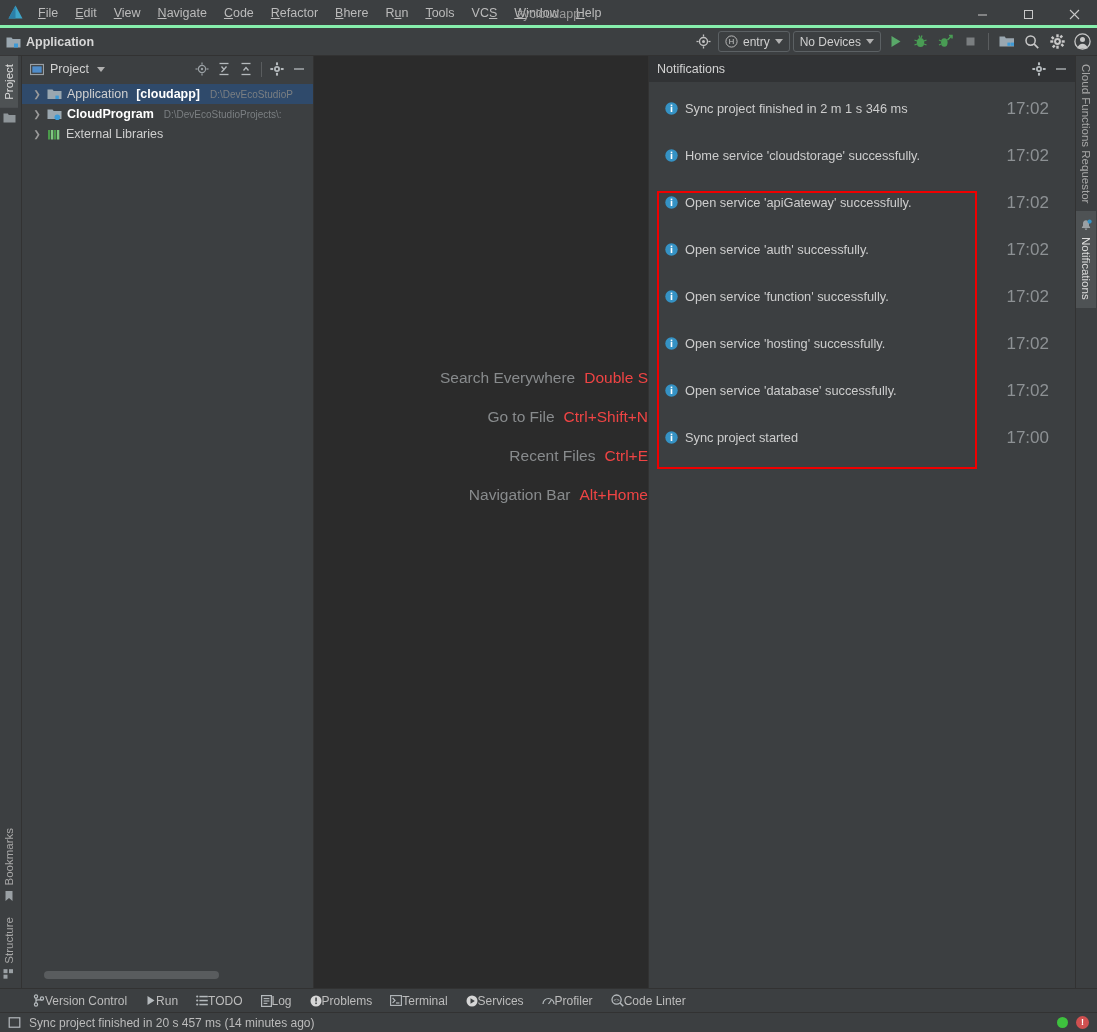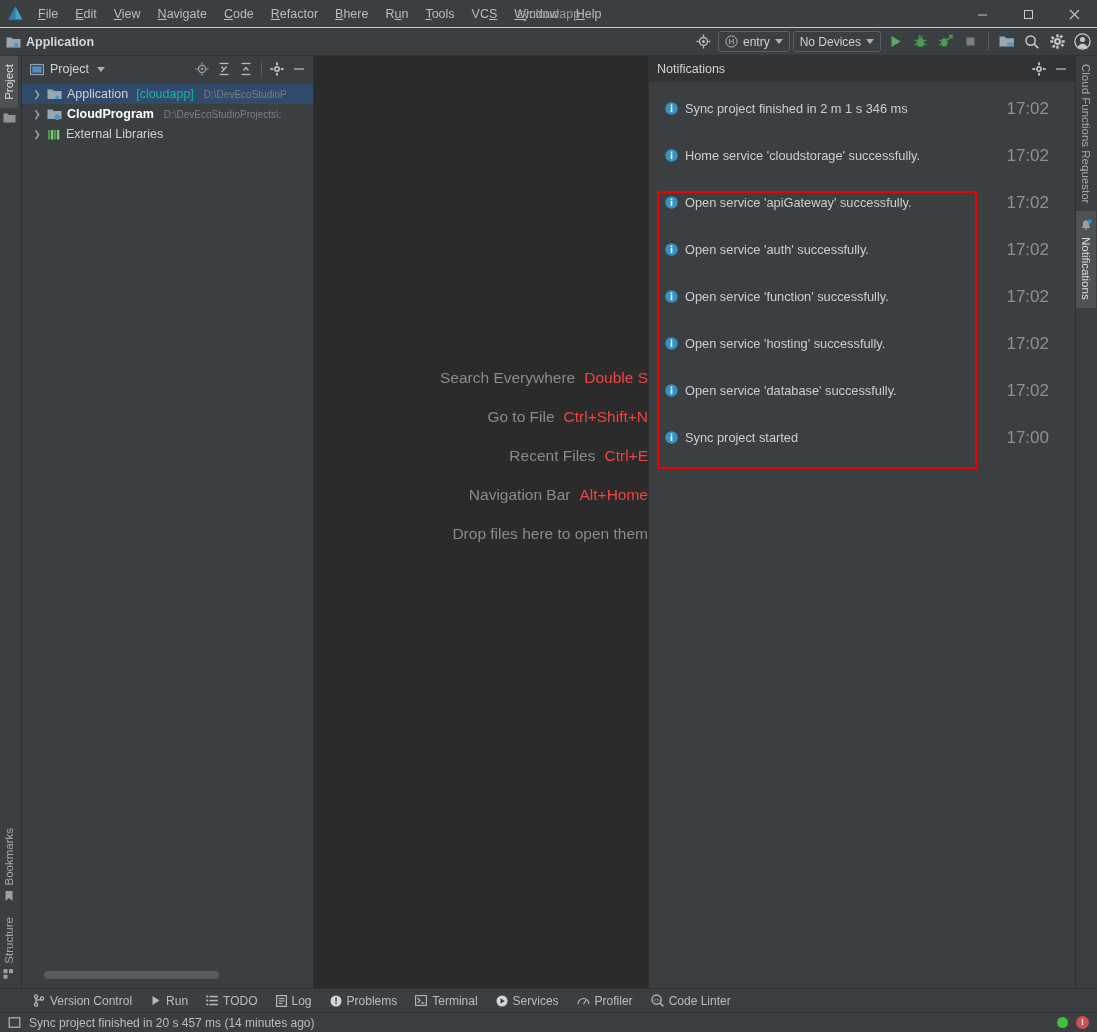--- a/index.html
+++ b/index.html
@@ -10,21 +10,21 @@
     color:#bbbbbb;
     overflow:hidden;
     -webkit-font-smoothing:antialiased;
   }
   #app { position:relative; width:1097px; height:1032px; background:#3c3f41; }
 
   
   .titlebar {
     position:absolute; left:0; top:0; width:1097px; height:28px;
     background:#3c3f41; display:flex; align-items:center;
-    border-bottom:1px solid #86efac;
+    border-bottom:3px solid #86efac;
   }
   .app-logo { width:30px; display:flex; align-items:center; justify-content:center; }
   .menubar { display:flex; align-items:center; gap:1px; }
   .menu-item {
     font-size:12.5px; color:#bbbbbb; padding:3px 8px; cursor:default;
     white-space:nowrap;
   }
   .menu-item .mn { text-decoration:underline; }
   .win-title {
     position:absolute; left:0; right:0; top:0; height:28px;
@@ -164,21 +164,21 @@
   .rr-tab.sel { background:#4e5254; color:#dcdcdc; }
 
   
   .bottombar {
     position:absolute; left:0; top:988px; width:1097px; height:24px;
     background:#3c3f41; display:flex; align-items:center;
     border-top:1px solid #323232;
     padding-left:24px;
   }
   .bb-item {
-    display:flex; align-items:center; gap:5px; font-size:12px; color:#bcbcbc;
+    display:flex; align-items:center; font-size:12px; color:#bcbcbc;
     padding:2px 9px; border-radius:3px;
   }
 
   
   .statusbar {
     position:absolute; left:0; top:1012px; width:1097px; height:20px;
     background:#3c3f41; display:flex; align-items:center; padding:0 8px;
     border-top:1px solid #323232;
   }
   .status-text { font-size:12px; color:#bcbcbc; margin-left:8px; }
@@ -431,21 +431,21 @@
       <div class="tree">
         <div class="tree-row selected">
           <span class="arrow">❯</span>
           <span>
             <svg width="15" height="13" viewBox="0 0 15 13">
               <path d="M0.5 1.5h5l1.2 1.6h7.8v8H0.5z" fill="#9aa7b0"></path>
               <rect x="8.4" y="7.6" width="3.4" height="3.4" fill="#3e9ad6"></rect>
             </svg>
           </span>
           <span class="tlabel">Application</span>
-          <span class="tlabel" style="font-weight:normal;color:#14b8a6;margin-left:3px;">[cloudapp]</span>
+          <span class="tlabel" style="font-weight:bold;color:#ffffff;margin-left:3px;">[cloudapp]</span>
           <span class="tpath" style="margin-left:5px;">D:\DevEcoStudioP</span>
         </div>
         <div class="tree-row">
           <span class="arrow">❯</span>
           <span>
             <svg width="15" height="13" viewBox="0 0 15 13">
               <path d="M0.5 1.5h5l1.2 1.6h7.8v8H0.5z" fill="#9aa7b0"></path>
               <circle cx="10.3" cy="9.3" r="2.8" fill="#3e9ad6"></circle>
             </svg>
           </span>
@@ -482,21 +482,20 @@
           <span class="hint-key">Ctrl+Shift+N</span>
         </div>
         <div class="hint-row">
           <span class="hint-label">Recent Files</span>
           <span class="hint-key">Ctrl+E</span>
         </div>
         <div class="hint-row">
           <span class="hint-label">Navigation Bar</span>
           <span class="hint-key">Alt+Home</span>
         </div>
-        <div class="hint-row drop">Drop files here to open them</div>
       </div>
     </div>
 
     <div class="notif">
       <div class="notif-header">
         <span class="notif-title">Notifications</span>
         <div class="notif-tools">
           <div class="pp-tool">
             <svg width="14" height="14" viewBox="0 0 15 15">
               <circle cx="7.5" cy="7.5" r="3.2" fill="#b5babd"></circle>

